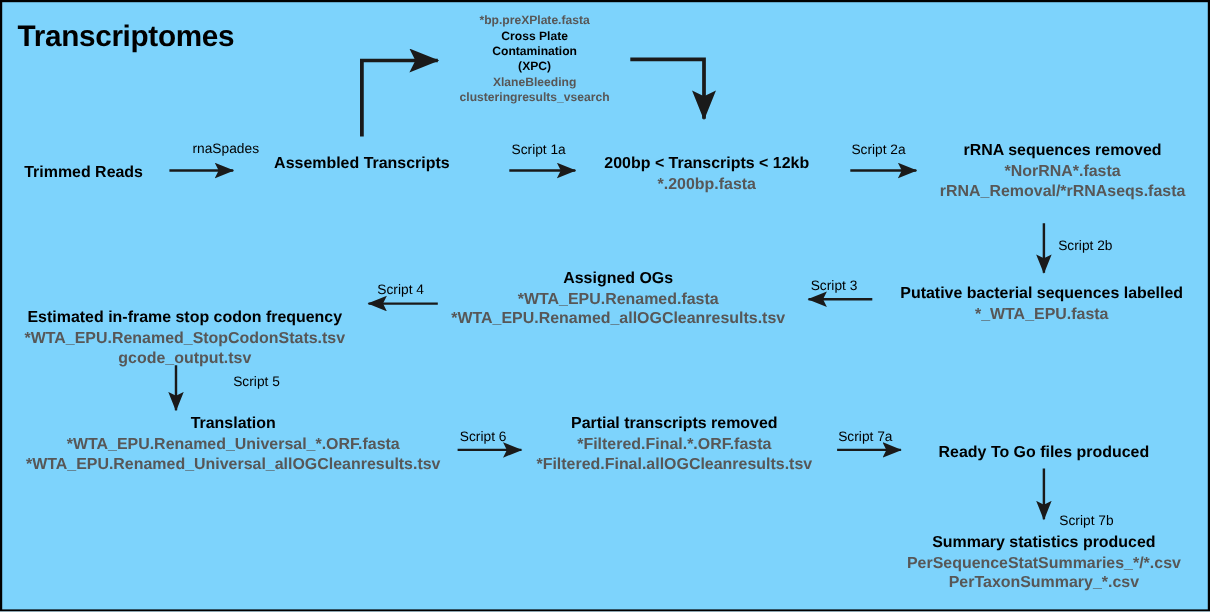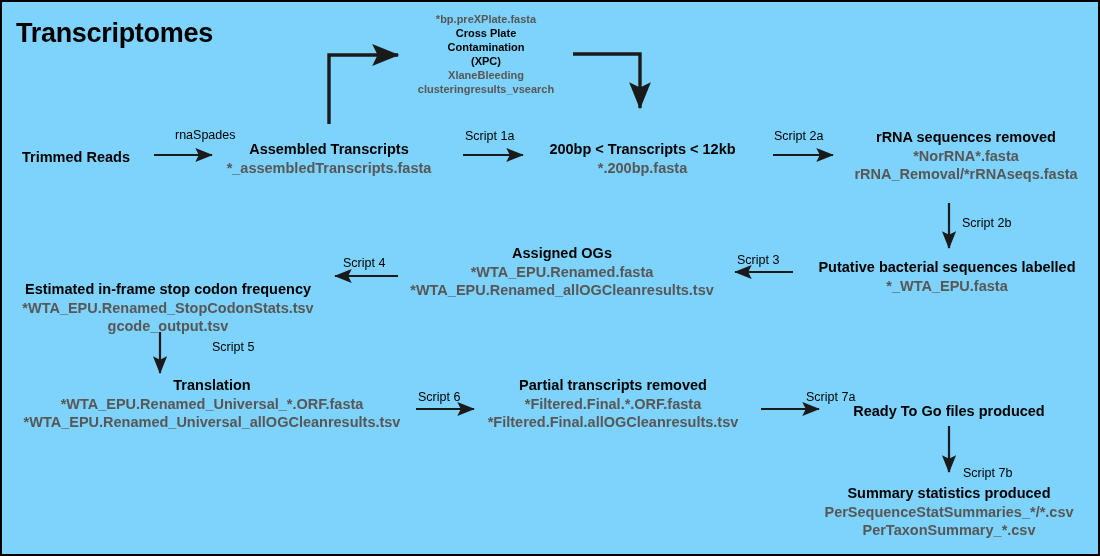--- a/index.html
+++ b/index.html
@@ -106,30 +106,29 @@
   </svg>
 
   <div class="edge-label" style="left:144px; top:126px;margin-left:29px;">rnaSpades</div>
   <div class="edge-label" style="left:463px; top:127px;">Script 1a</div>
   <div class="edge-label" style="left:772px; top:127px;">Script 2a</div>
   <div class="edge-label" style="left:960px; top:214px;">Script 2b</div>
   <div class="edge-label" style="left:735px; top:251px;">Script 3</div>
   <div class="edge-label" style="left:341px; top:254px;">Script 4</div>
   <div class="edge-label" style="left:170px; top:338px;margin-left:40px;">Script 5</div>
   <div class="edge-label" style="left:416px; top:388px;">Script 6</div>
-  <div class="edge-label" style="left:760px; top:388px;margin-left:44px;">Script 7a</div>
+  <div class="edge-label" style="left:760px; top:388px;">Script 7a</div>
   <div class="edge-label" style="left:961px; top:440px;margin-top:24px;">Script 7b</div>
 
   <div class="node" style="left:0px; top:146px; width:148px;">
     <div class="title">Trimmed Reads</div>
   </div>
 
   <div class="node" style="left:196px; top:138px; width:262px;text-align:center;">
     <div class="title">Assembled Transcripts</div>
-    <div class="file">*_assembledTranscripts.fasta</div>
   </div>
 
   <div class="node small" style="left:384px; top:10px; width:200px;">
     <div class="file">*bp.preXPlate.fasta</div>
     <div class="title">Cross Plate</div>
     <div class="title">Contamination</div>
     <div class="title">(XPC)</div>
     <div class="file">XlaneBleeding</div>
     <div class="file">clusteringresults_vsearch</div>
   </div>

